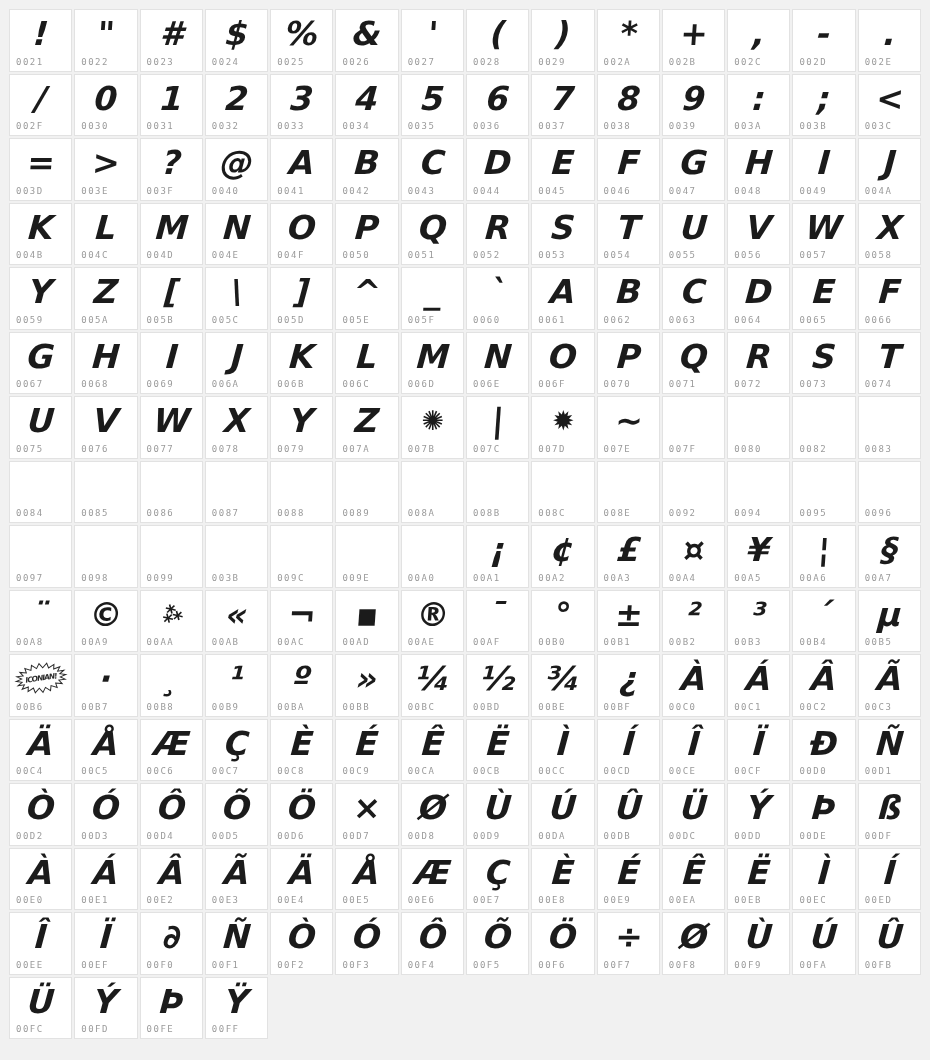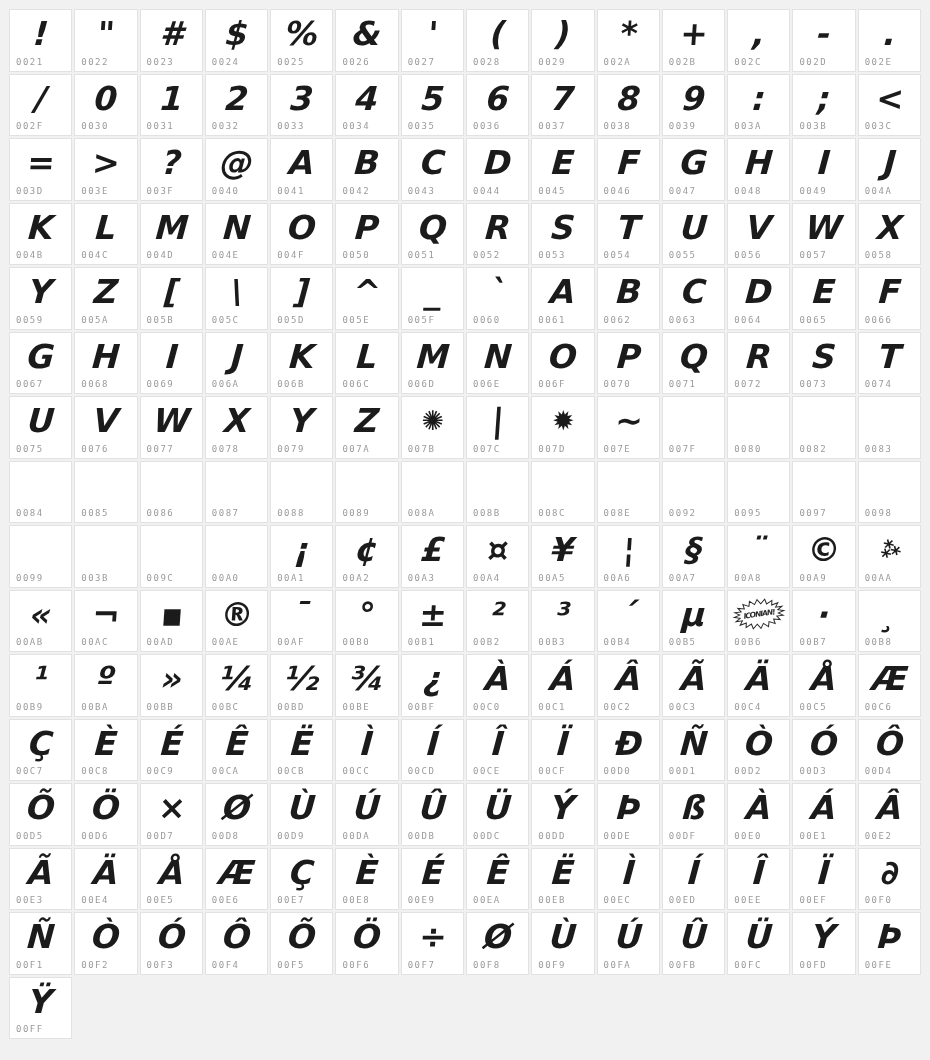--- a/index.html
+++ b/index.html
@@ -488,41 +488,53 @@
     <div class="cell">
       <div class="glyph"></div>
       <div class="code">008E</div>
     </div>
     <div class="cell">
       <div class="glyph"></div>
       <div class="code">0092</div>
     </div>
     <div class="cell">
       <div class="glyph"></div>
+      <div class="code">0094</div>
+    </div>
+    <div class="cell">
+      <div class="glyph"></div>
       <div class="code">0095</div>
     </div>
     <div class="cell">
       <div class="glyph"></div>
+      <div class="code">0096</div>
+    </div>
+    <div class="cell">
+      <div class="glyph"></div>
       <div class="code">0097</div>
     </div>
     <div class="cell">
       <div class="glyph"></div>
       <div class="code">0098</div>
     </div>
     <div class="cell">
       <div class="glyph"></div>
       <div class="code">0099</div>
     </div>
     <div class="cell">
       <div class="glyph"></div>
       <div class="code">003B</div>
     </div>
     <div class="cell">
       <div class="glyph"></div>
       <div class="code">009C</div>
+    </div>
+    <div class="cell">
+      <div class="glyph"></div>
+      <div class="code">009E</div>
     </div>
     <div class="cell">
       <div class="glyph"></div>
       <div class="code">00A0</div>
     </div>
     <div class="cell">
       <div class="glyph">¡</div>
       <div class="code">00A1</div>
     </div>
     <div class="cell">

